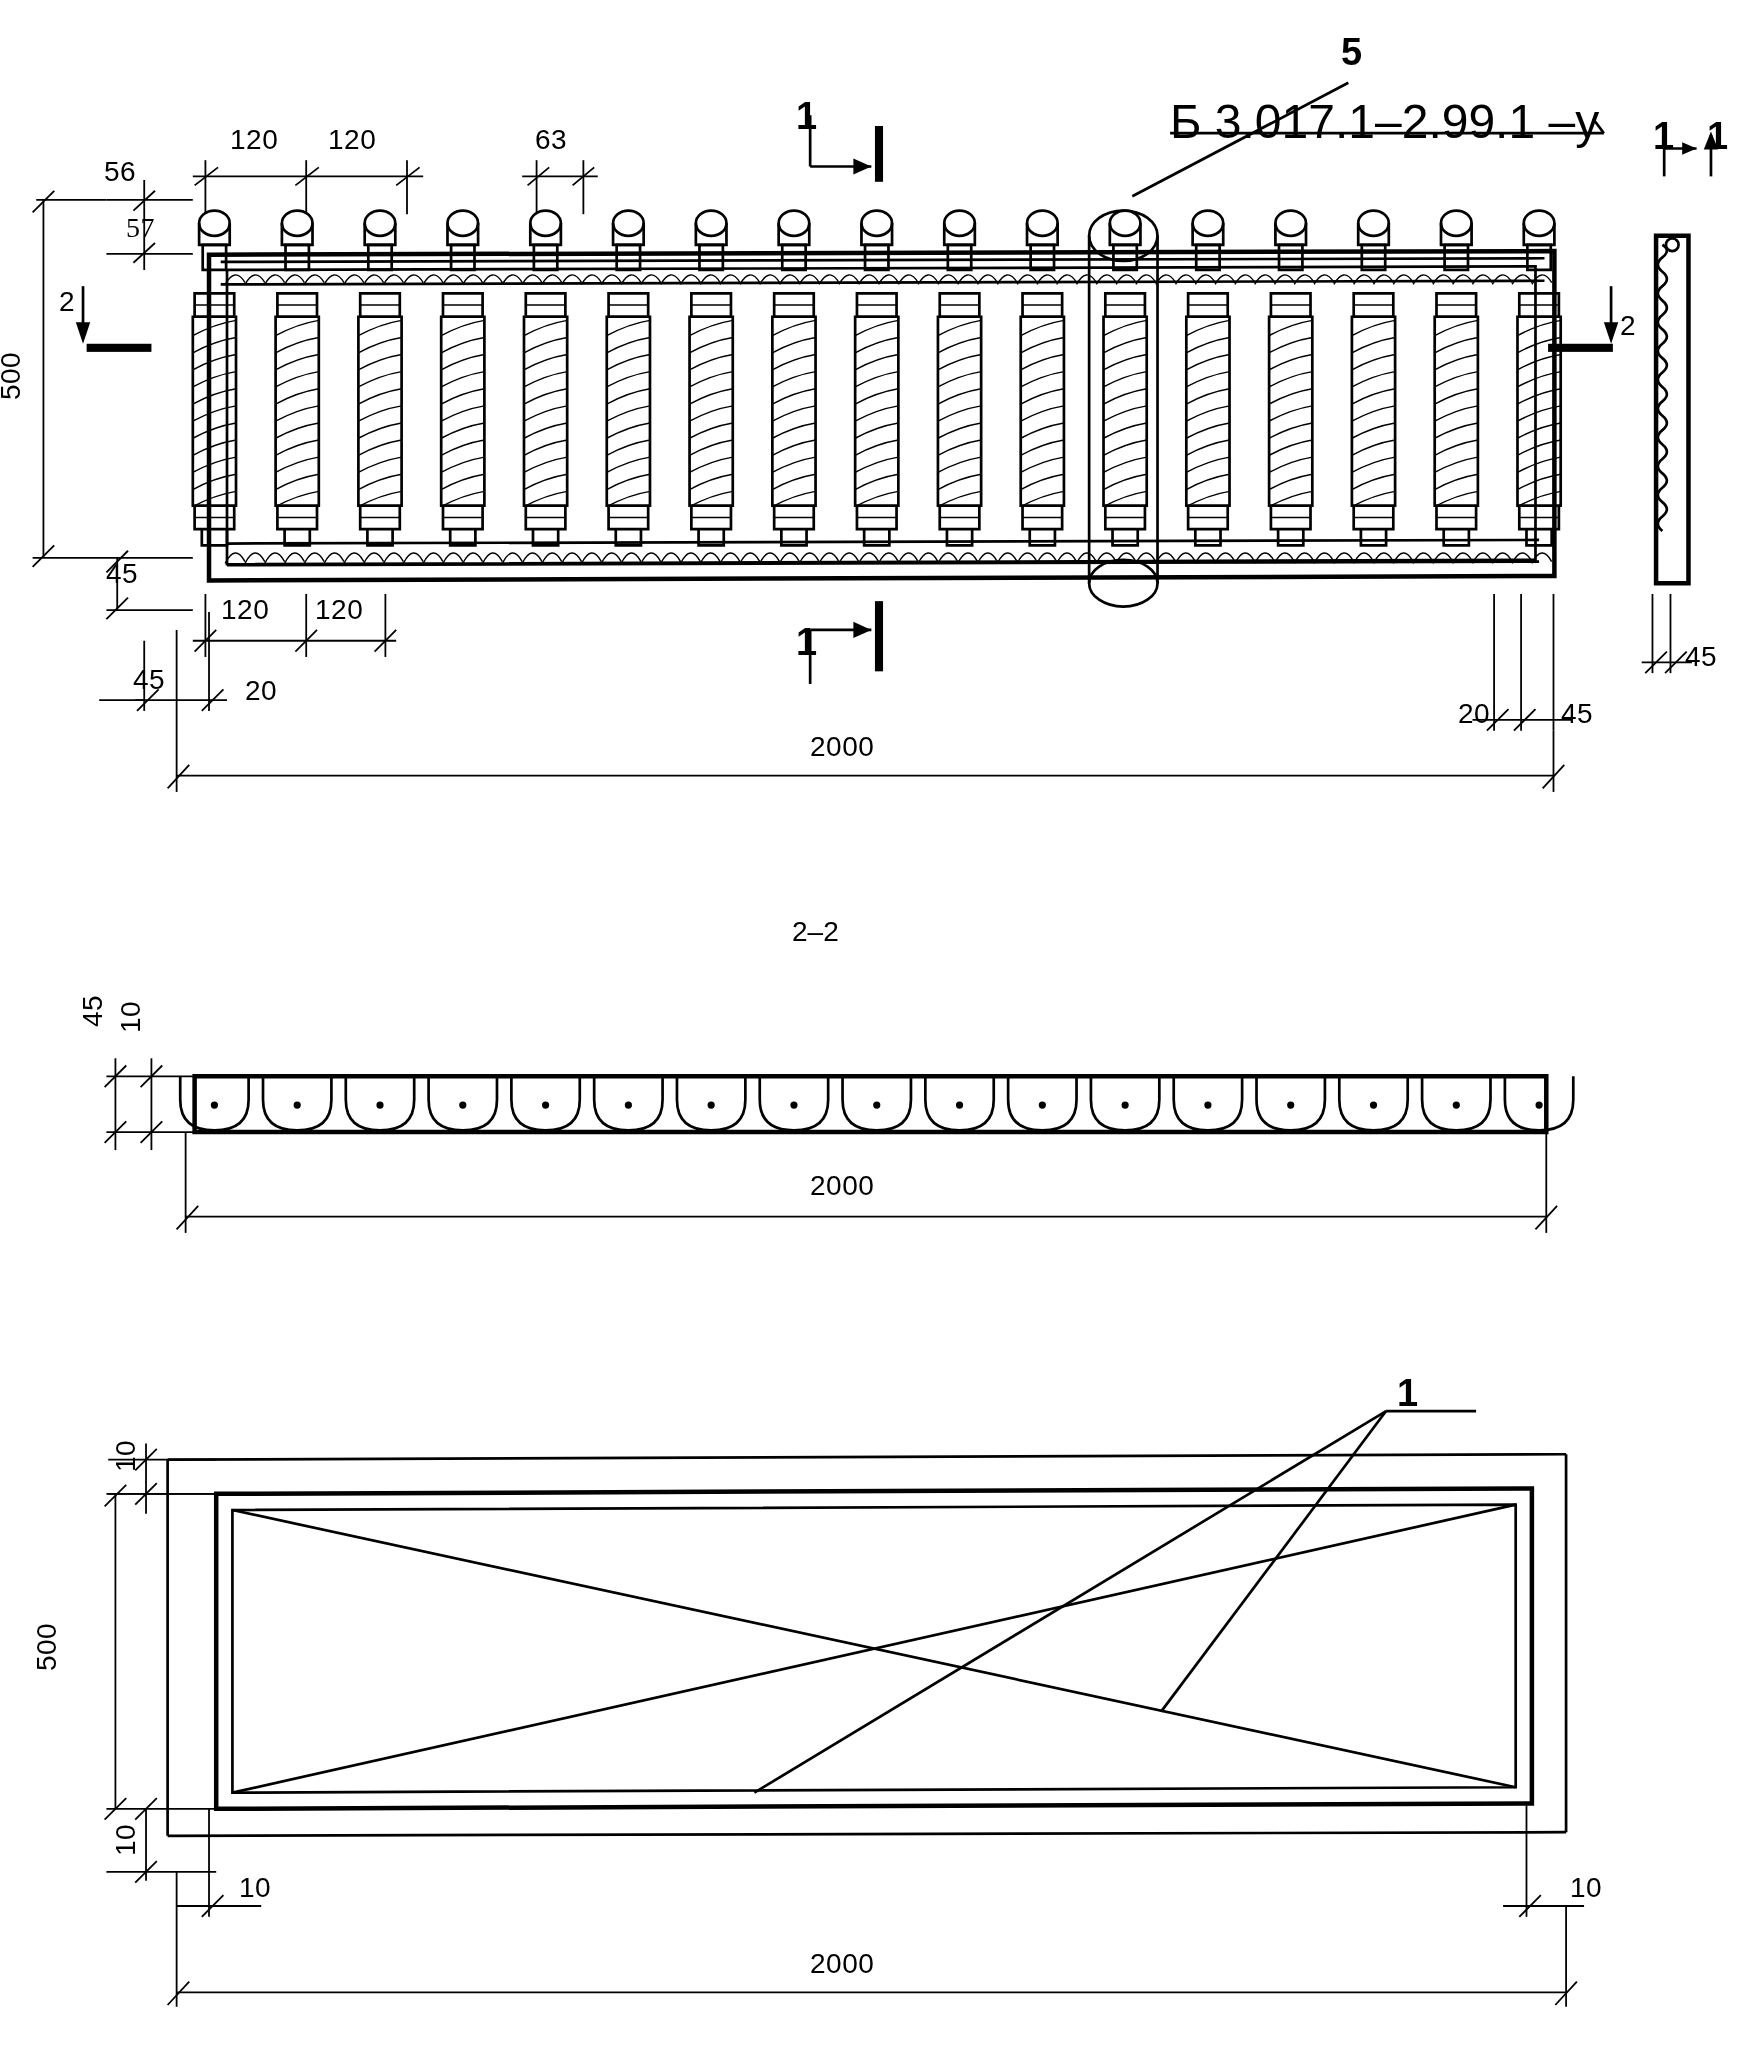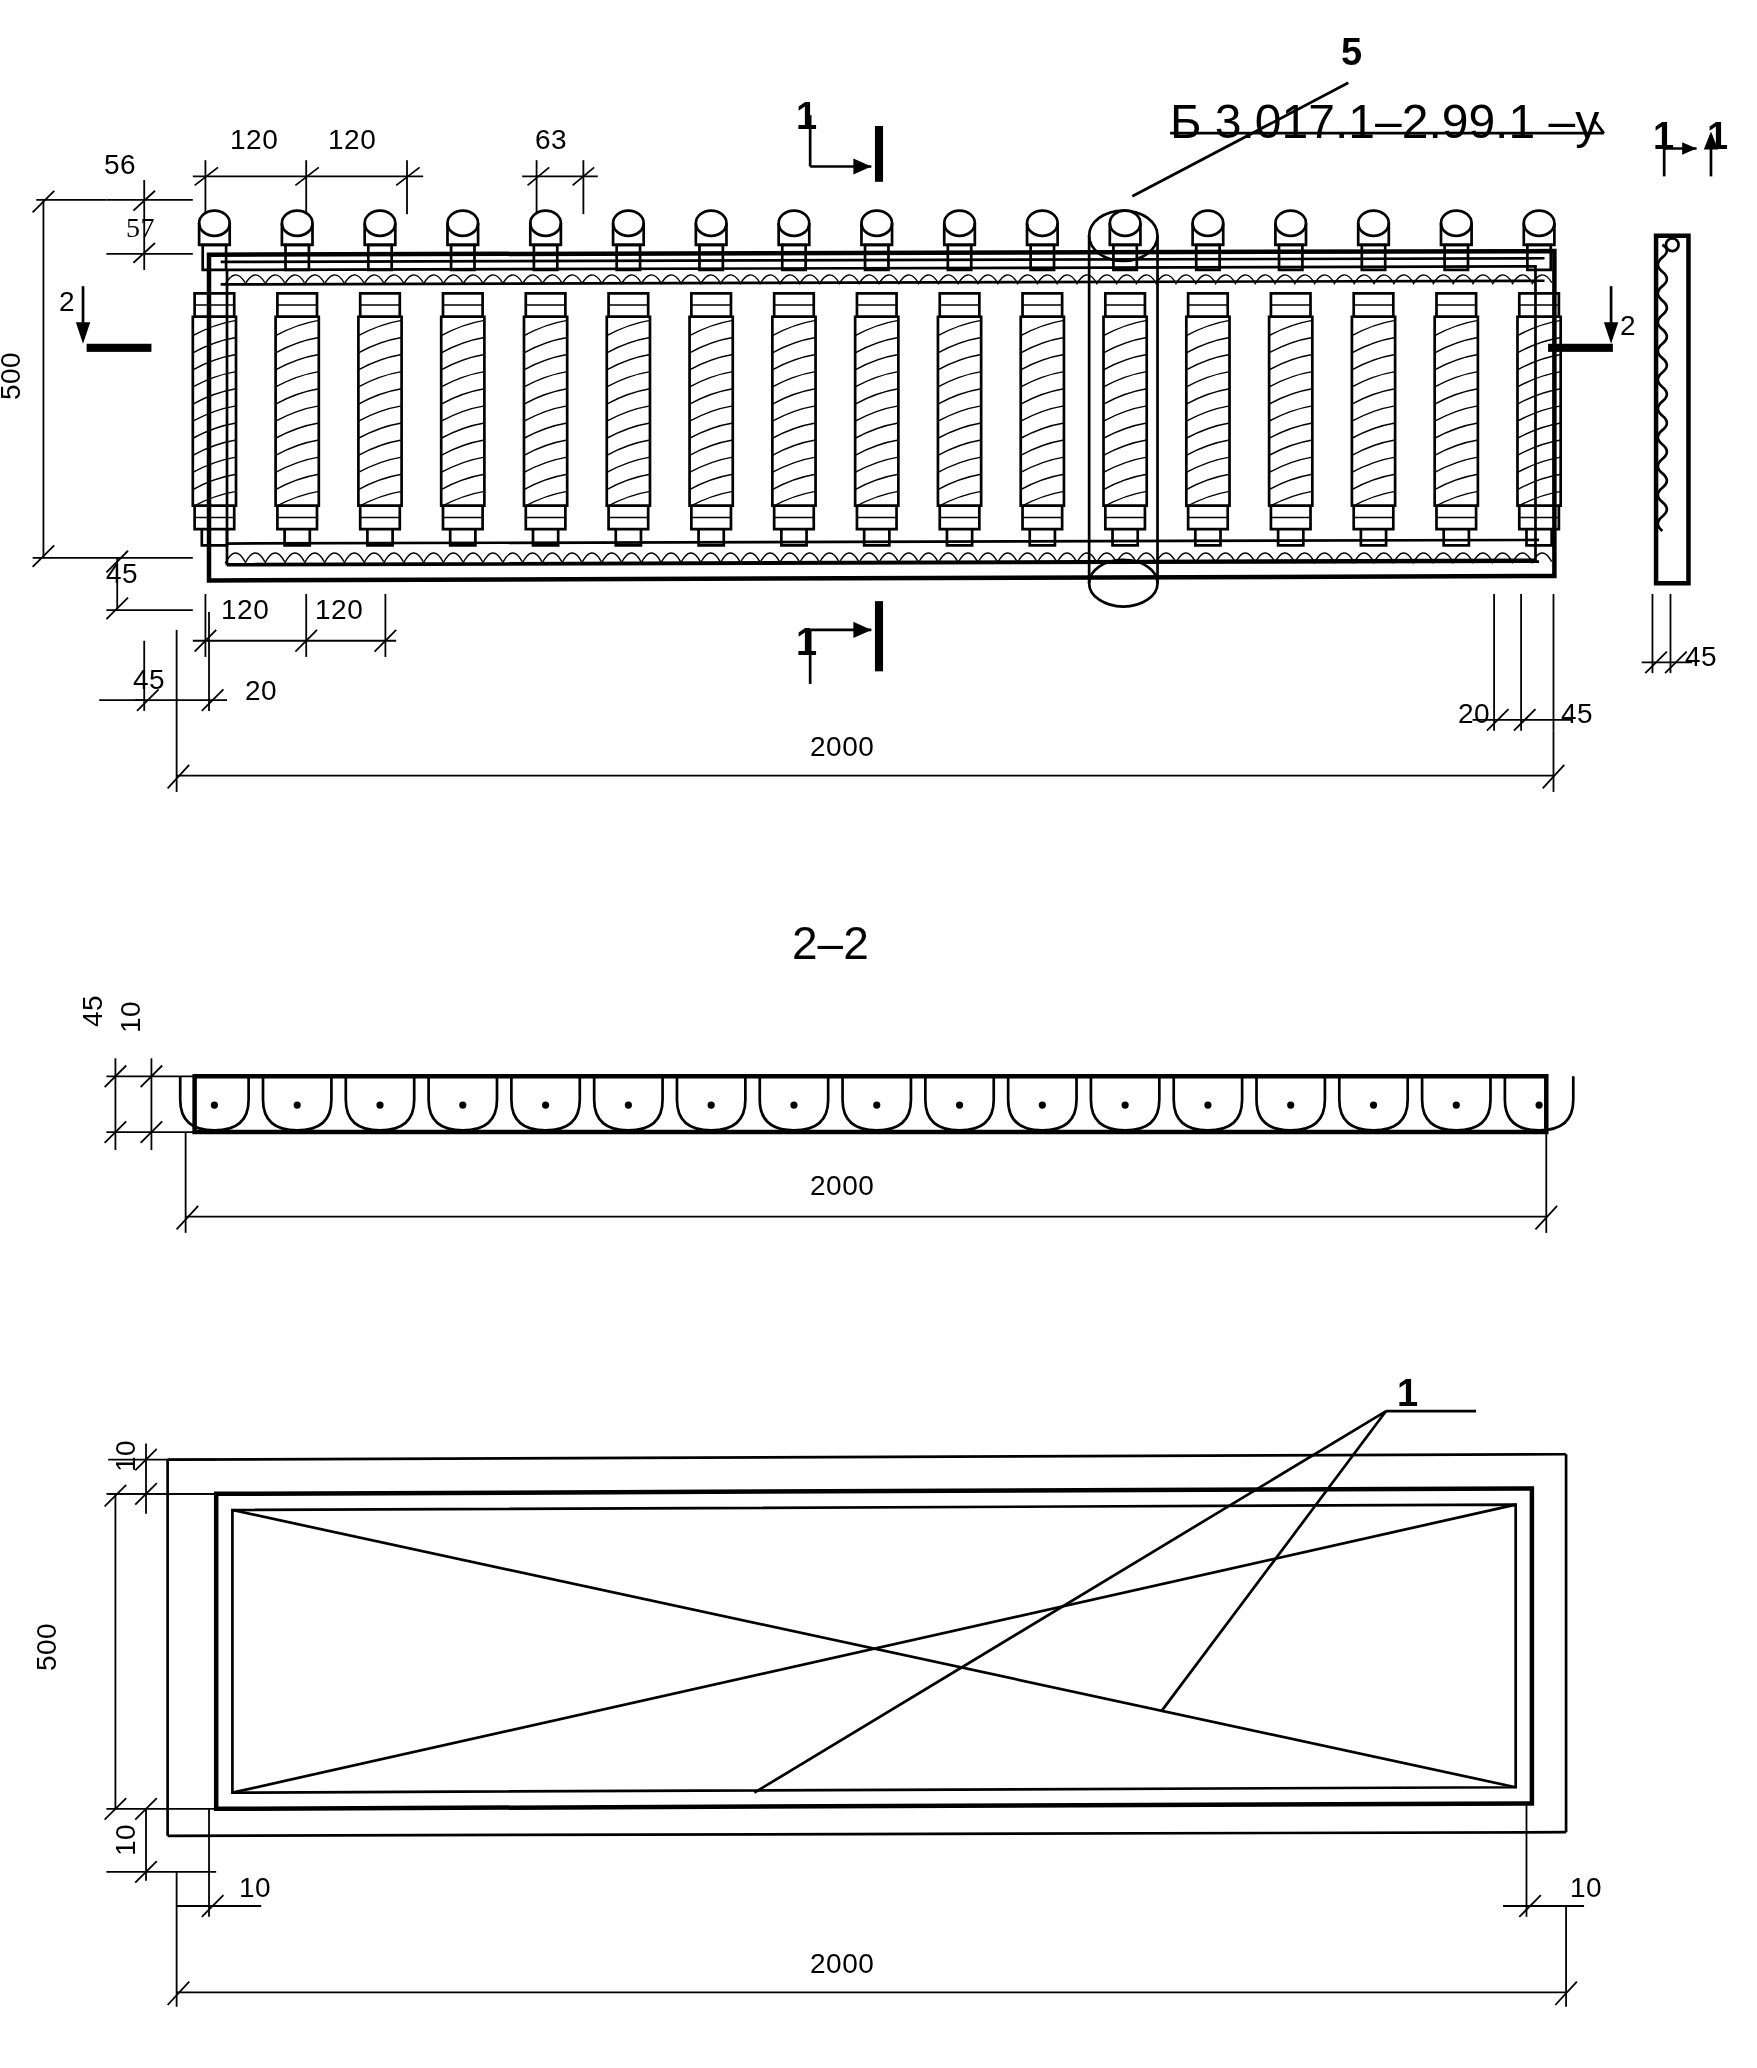--- a/index.html
+++ b/index.html
@@ -1,21 +1,21 @@
 <!DOCTYPE html>
 <html style="font-size:14.4px"><head>
 <meta charset="utf-8">
 <style>
   html,body{margin:0;padding:0;background:#ffffff;}
   body{font-family:"Liberation Sans", sans-serif;color:#111;}
   #sheet{position:relative;width:1758px;height:2068px;background:#fff;overflow:hidden;}
   .lbl{position:absolute;white-space:nowrap;font-family:"Liberation Sans", sans-serif;color:#000;}
   .dim{font-size:28px;letter-spacing:0.5px;}
   .big{font-size:38px;font-weight:700;}
-  .title{font-size:46px;}
+  .title{font-size:28px;}
   .mark{font-size:48px;}
   .rot{transform-origin:center center;}
   svg{position:absolute;left:0;top:0;overflow:visible;}
   .ln{stroke:#000;fill:none;}
   .thin{stroke-width:2;}
   .med{stroke-width:3;}
   .thick{stroke-width:5;}
   .hair{stroke-width:1.6;}
   .fillw{fill:#fff;}
 </style>
@@ -735,21 +735,21 @@
   <div class="lbl big" style="left:1653px;top:115px;">1</div>
   <div class="lbl big" style="left:1707px;top:115px;">1</div>
 
   <div class="lbl dim" style="left:59px;top:286px;">2</div>
   <div class="lbl dim" style="left:1620px;top:310px;">2</div>
 
   <div class="lbl dim" style="left:230px;top:124px;">120</div>
   <div class="lbl dim" style="left:328px;top:124px;">120</div>
   <div class="lbl dim" style="left:535px;top:124px;text-align:center;">63</div>
 
-  <div class="lbl dim" style="left:104px;top:149px;">56</div>
+  <div class="lbl dim" style="left:104px;top:156px;">56</div>
   <div class="lbl dim" style="left:126px;top:212px;font-family:Liberation Serif, serif;">57</div>
   <div class="lbl dim rot" style="left:-12.6px;top:360px;transform:rotate(-90deg);">500</div>
   <div class="lbl dim" style="left:106px;top:558px;">45</div>
   <div class="lbl dim" style="left:221px;top:594px;">120</div>
   <div class="lbl dim" style="left:315px;top:594px;">120</div>
   <div class="lbl dim" style="left:133px;top:664px;">45</div>
   <div class="lbl dim" style="left:245px;top:675px;">20</div>
   <div class="lbl dim" style="left:1458px;top:698px;">20</div>
   <div class="lbl dim" style="left:1561px;top:698px;">45</div>
   <div class="lbl dim" style="left:1685px;top:641px;">45</div>

